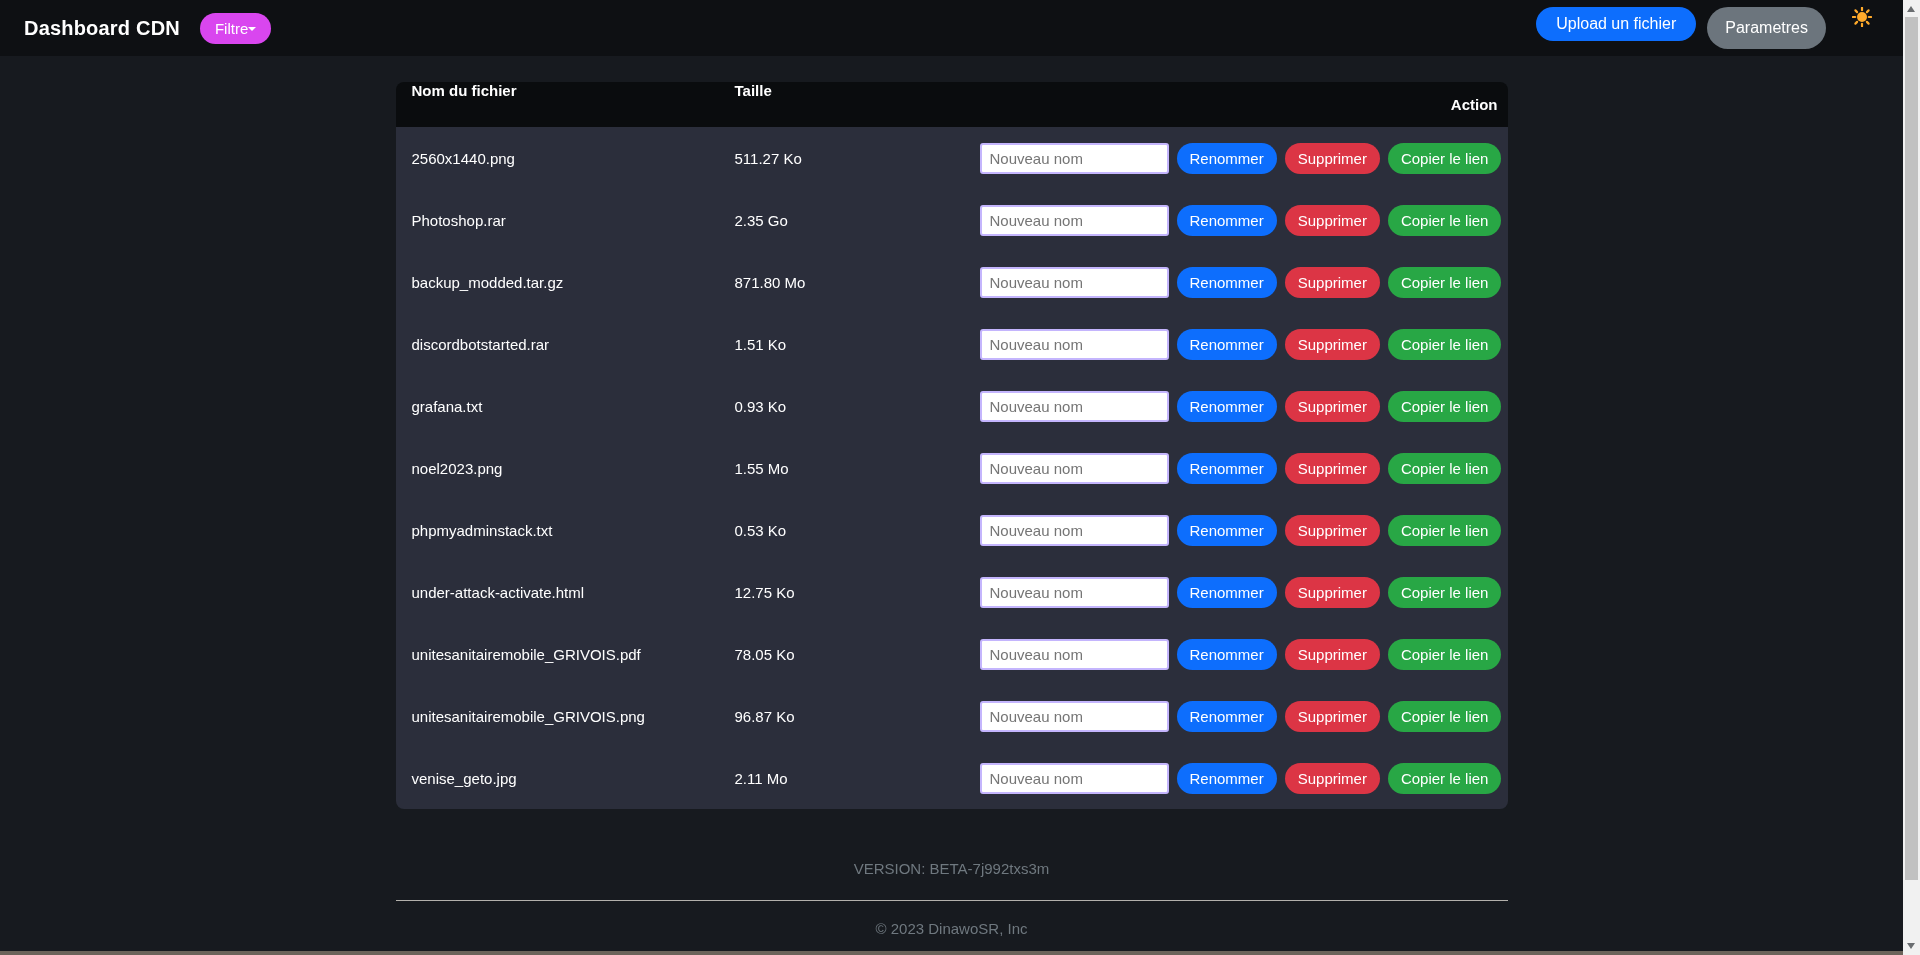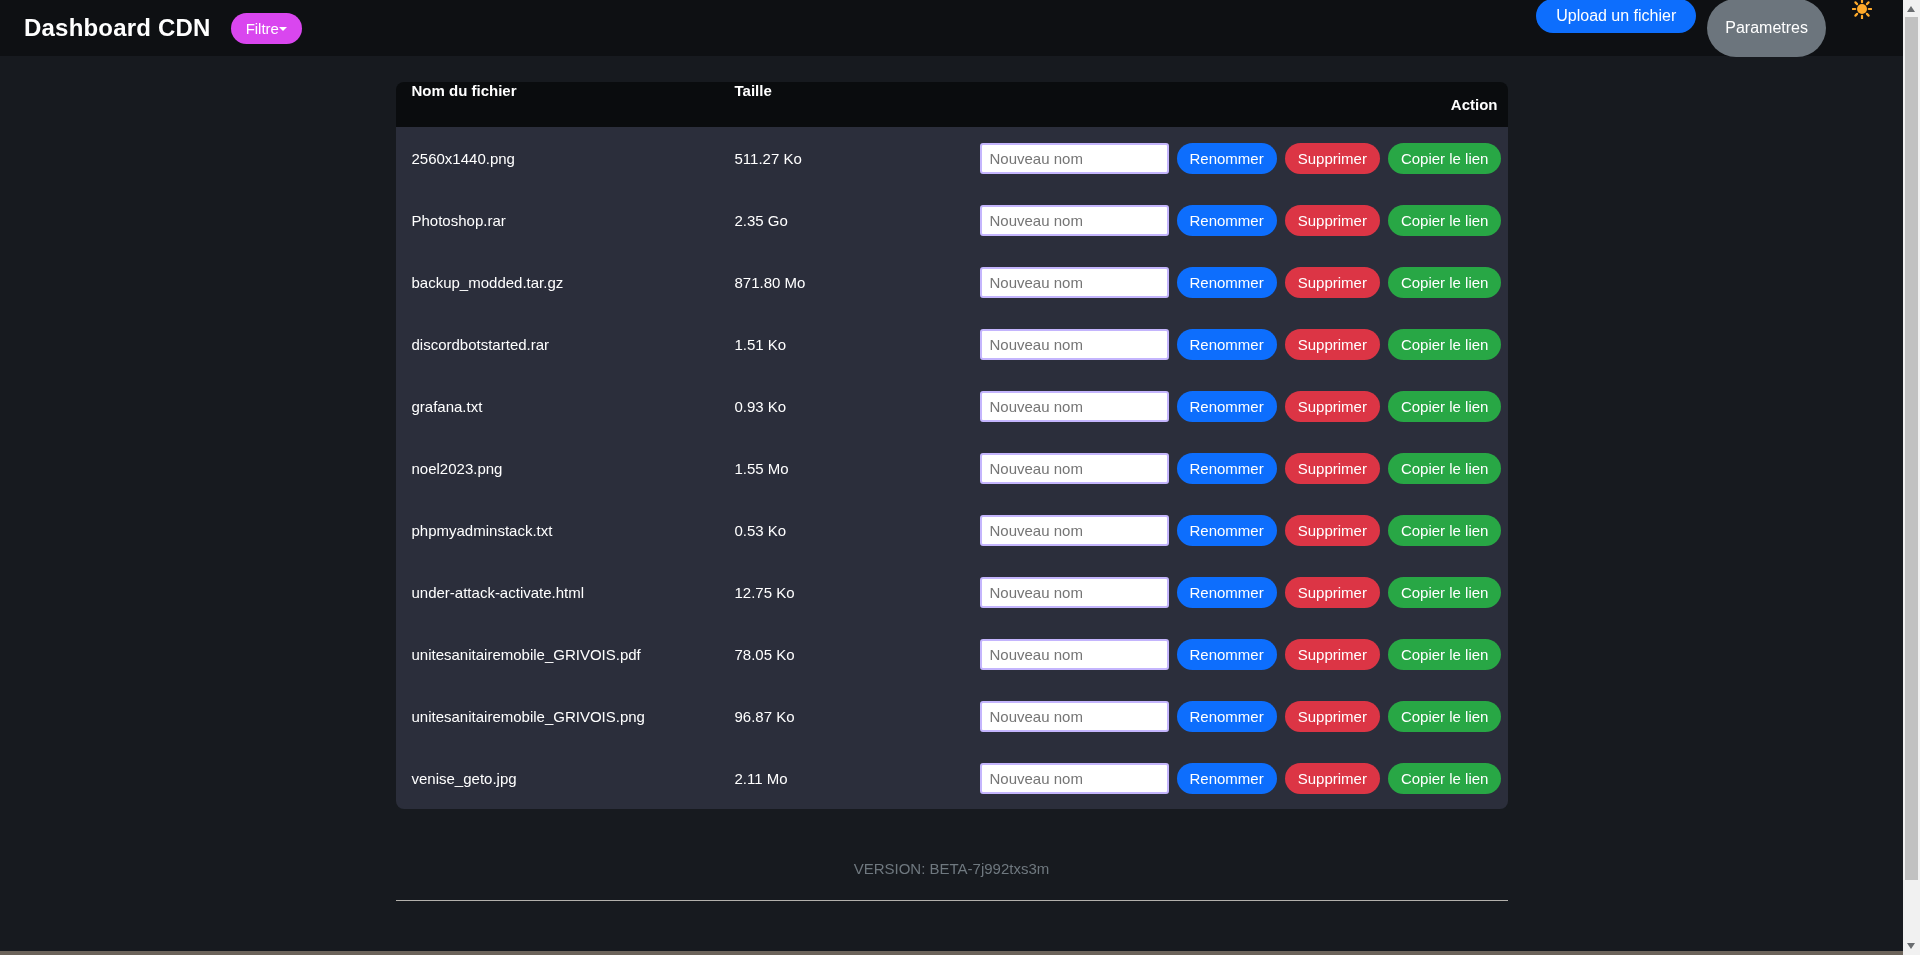--- a/index.html
+++ b/index.html
@@ -12,34 +12,34 @@
     font-family:"Liberation Sans", sans-serif;
   }
   .page { width:1903px; height:100%; }
 
   
   .navbar {
     height:56px; background:#0e1013;
     display:flex; align-items:center;
     padding:0 31px 0 24px;
   }
-  .brand { color:#ffffff; font-size:24px; font-weight:700; letter-spacing:.2px; }
+  .brand { color:#ffffff; font-size:20px; font-weight:700; letter-spacing:.2px; }
   button { font-family:inherit; border:none; cursor:pointer; color:#fff; }
   .btn-filtre {
     margin-left:20px; background:#d946ef; border-radius:50rem;
     font-size:15px; padding:7px 15px; display:flex; align-items:center; justify-content:flex-end;
   }
   .caret-down {
     width:0; height:0; display:inline-block;
     border-left:4px solid transparent; border-right:4px solid transparent;
     border-top:4.5px solid #ffffff; margin-top:2px;
   }
   .nav-right { margin-left:auto; display:flex; align-items:flex-start; }
   .btn-upload { background:#0d6efd; border-radius:50rem; font-size:16px; padding:8px 20px; }
-  .btn-params { background:#6c757d; border-radius:50rem; font-size:16px; padding:20px 18px; margin-left:11px; }
+  .btn-params { background:#6c757d; border-radius:50rem; font-size:16px; padding:12px 18px; margin-left:11px; }
   .sun-wrap { margin-left:26px; width:20px; height:20px; display:flex; align-items:center; cursor:pointer; background:transparent; padding:0; }
 
   
   .container { width:1112px; margin:26px auto 0; }
   .ftable { border-radius:8px; overflow:hidden; }
   .thead {
     display:flex; background:#0a0c0e;
     height:45px; color:#fff; font-weight:700; font-size:15px;
   }
   .trow {
@@ -252,20 +252,21 @@
       <button class="btn-pill btn-copy">Copier le lien</button>
     </div>
   </div>
 </div>
     </div>
   </div>
 
   <div class="footer">
     <div class="version">VERSION: BETA-7j992txs3m</div>
     <hr class="divider">
+    <div class="copyright">© 2023 DinawoSR, Inc</div>
   </div>
 
 </div>
 
 <div class="scrollbar">
   <span class="sb-up"></span>
   <span class="sb-thumb"></span>
   <span class="sb-down"></span>
 </div>
 <div class="bottom-strip"></div>

